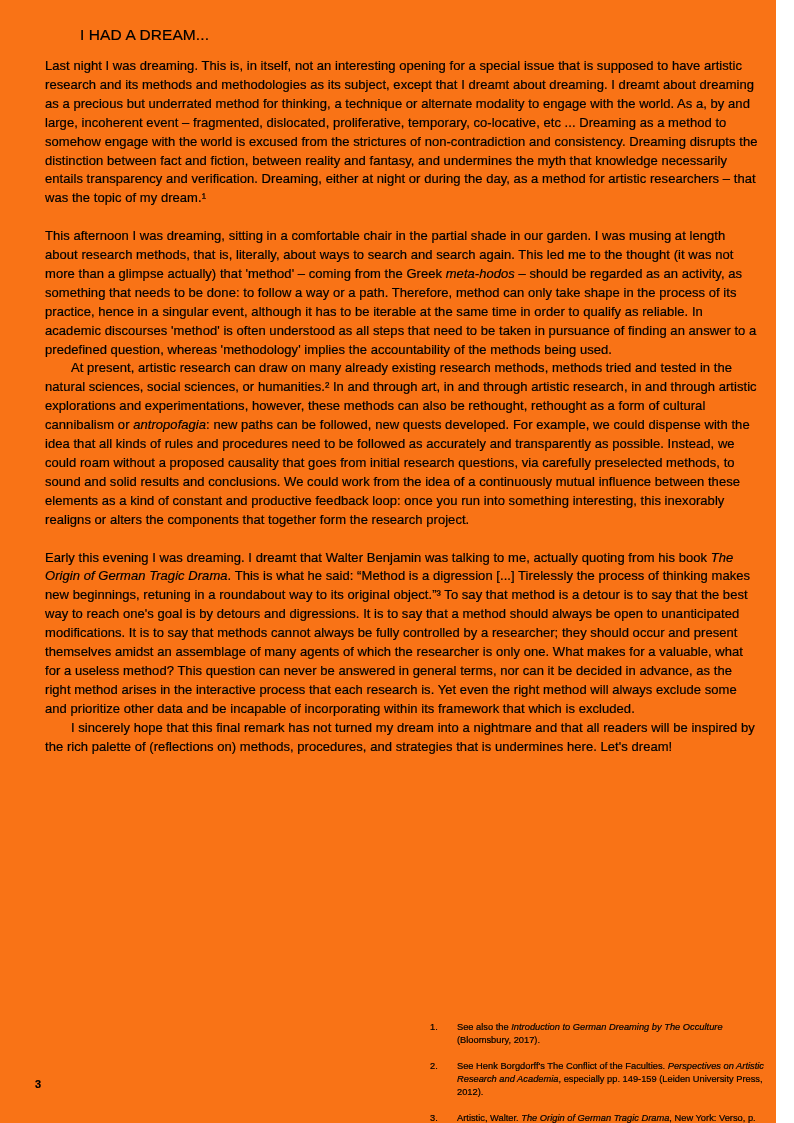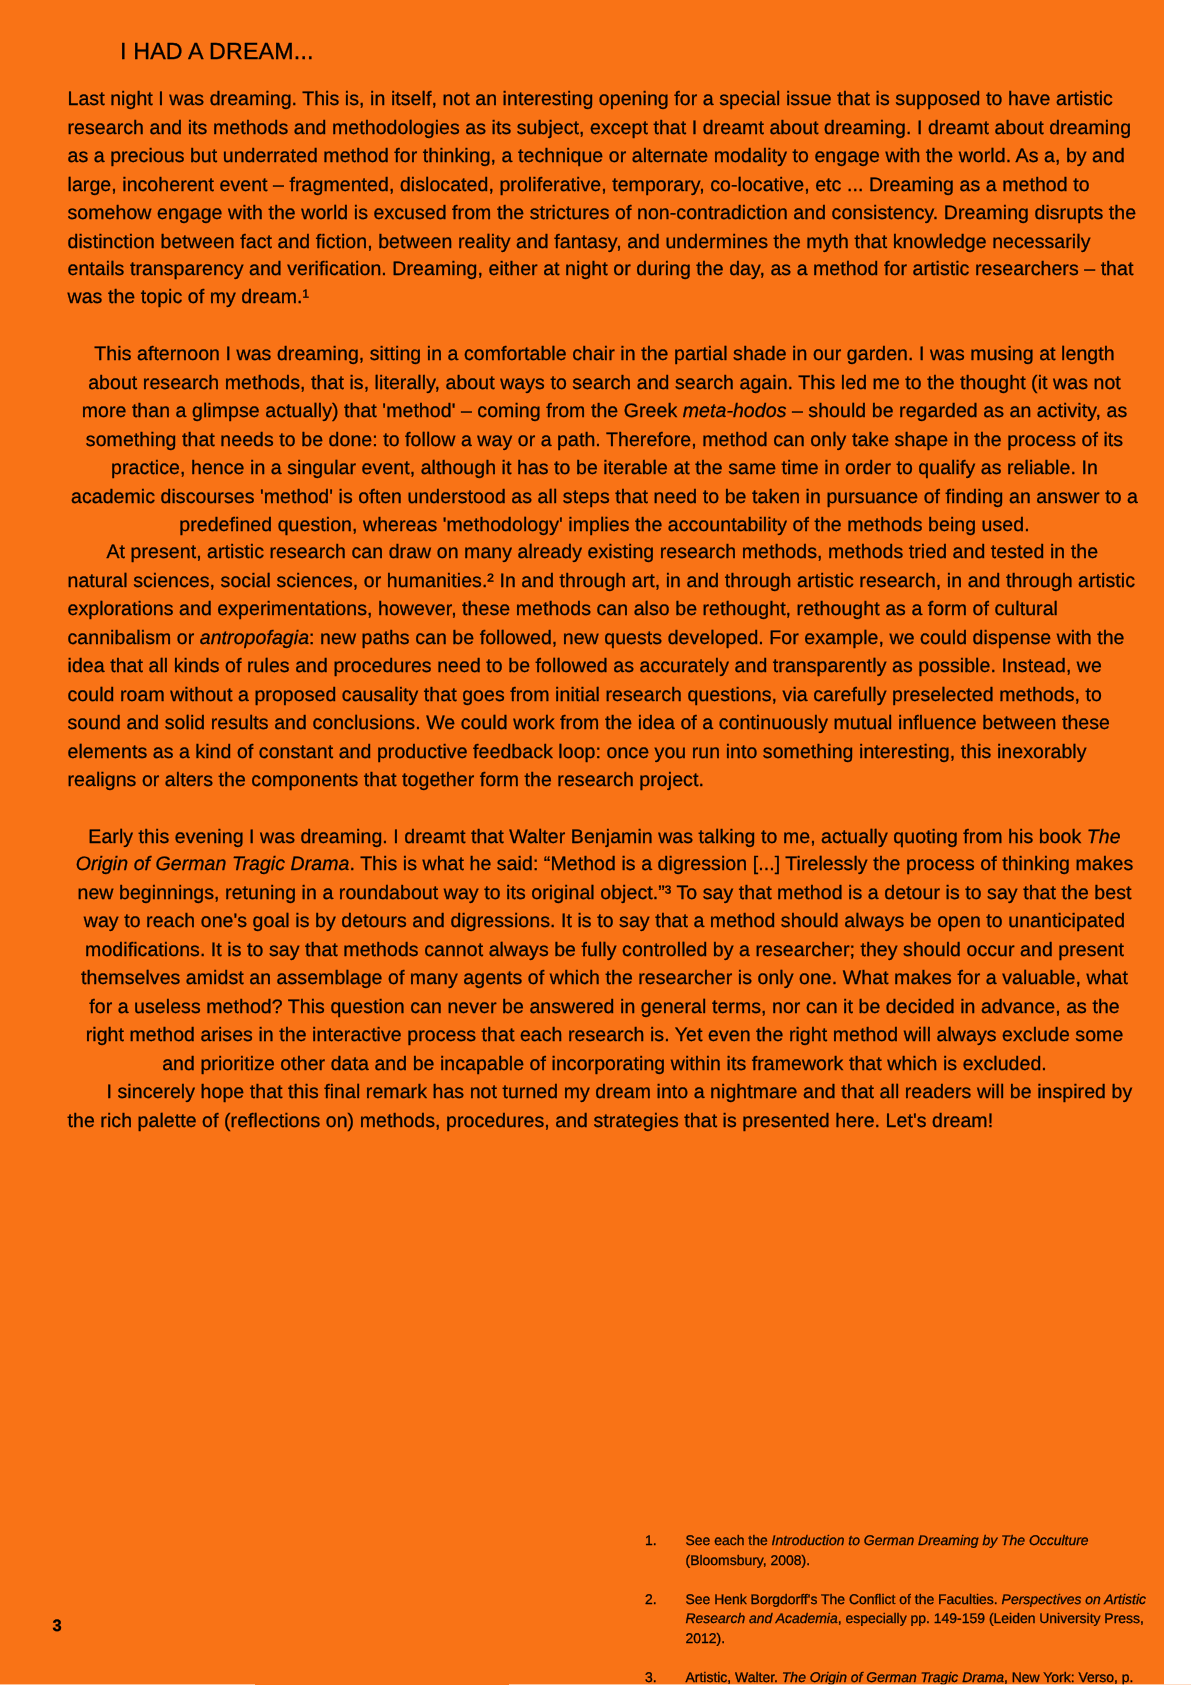--- a/index.html
+++ b/index.html
@@ -34,21 +34,20 @@
     width: 716px;
     font-size: 13px;
     line-height: 18.9px;
     letter-spacing: 0.05px;
   }
   .body-col p {
     margin: 0;
   }
   .body-col p.gap-before {
     margin-top: 18.9px;
-    text-align: center;
   }
   .body-col p.indent {
     text-indent: 26px;
   }
   .body-col em, .footnotes em {
     font-style: italic;
   }
   .signature {
     margin-top: 17px !important;
   }
@@ -83,26 +82,26 @@
 </head>
 <body>
 
 <div class="page">
   <h1 class="title">I HAD A DREAM...</h1>
   <div class="body-col" id="body-col">
       <p class=""><span>Last night I was dreaming. This is, in itself, not an interesting opening for a special issue that is supposed to have artistic research and its methods and methodologies as its subject, except that I dreamt about dreaming. I dreamt about dreaming as a precious but underrated method for thinking, a technique or alternate modality to engage with the world. As a, by and large, incoherent event – fragmented, dislocated, proliferative, temporary, co-locative, etc ... Dreaming as a method to somehow engage with the world is excused from the strictures of non-contradiction and consistency. Dreaming disrupts the distinction between fact and fiction, between reality and fantasy, and undermines the myth that knowledge necessarily entails transparency and verification. Dreaming, either at night or during the day, as a method for artistic researchers – that was the topic of my dream.¹</span></p>
       <p class="gap-before "><span>This afternoon I was dreaming, sitting in a comfortable chair in the partial shade in our garden. I was musing at length about research methods, that is, literally, about ways to search and search again. This led me to the thought (it was not more than a glimpse actually) that 'method' – coming from the Greek </span><em>meta-hodos</em><span> – should be regarded as an activity, as something that needs to be done: to follow a way or a path. Therefore, method can only take shape in the process of its practice, hence in a singular event, although it has to be iterable at the same time in order to qualify as reliable. In academic discourses 'method' is often understood as all steps that need to be taken in pursuance of finding an answer to a predefined question, whereas 'methodology' implies the accountability of the methods being used.</span></p>
       <p class="indent"><span>At present, artistic research can draw on many already existing research methods, methods tried and tested in the natural sciences, social sciences, or humanities.² In and through art, in and through artistic research, in and through artistic explorations and experimentations, however, these methods can also be rethought, rethought as a form of cultural cannibalism or </span><em>antropofagia</em><span>: new paths can be followed, new quests developed. For example, we could dispense with the idea that all kinds of rules and procedures need to be followed as accurately and transparently as possible. Instead, we could roam without a proposed causality that goes from initial research questions, via carefully preselected methods, to sound and solid results and conclusions. We could work from the idea of a continuously mutual influence between these elements as a kind of constant and productive feedback loop: once you run into something interesting, this inexorably realigns or alters the components that together form the research project.</span></p>
       <p class="gap-before "><span>Early this evening I was dreaming. I dreamt that Walter Benjamin was talking to me, actually quoting from his book </span><em>The Origin of German Tragic Drama</em><span>. This is what he said: “Method is a digression [...] Tirelessly the process of thinking makes new beginnings, retuning in a roundabout way to its original object.”³ To say that method is a detour is to say that the best way to reach one's goal is by detours and digressions. It is to say that a method should always be open to unanticipated modifications. It is to say that methods cannot always be fully controlled by a researcher; they should occur and present themselves amidst an assemblage of many agents of which the researcher is only one. What makes for a valuable, what for a useless method? This question can never be answered in general terms, nor can it be decided in advance, as the right method arises in the interactive process that each research is. Yet even the right method will always exclude some and prioritize other data and be incapable of incorporating within its framework that which is excluded.</span></p>
-      <p class="indent"><span>I sincerely hope that this final remark has not turned my dream into a nightmare and that all readers will be inspired by the rich palette of (reflections on) methods, procedures, and strategies that is presented here. Let's dream!</span></p>
+      <p class="indent"><span>I sincerely hope that this final remark has not turned my dream into a nightmare and that all readers will be inspired by the rich palette of (reflections on) methods, procedures, and strategies that is undermines here. Let's dream!</span></p>
     </div>
   <div class="footnotes" id="footnotes">
       <div class="footnote">
         <div class="fn-num">1.</div>
-        <div class="fn-text"><span>See each the </span><em>Introduction to German Dreaming by The Occulture</em><span> (Bloomsbury, 2008).</span></div>
+        <div class="fn-text"><span>See also the </span><em>Introduction to German Dreaming by The Occulture</em><span> (Bloomsbury, 2017).</span></div>
       </div>
       <div class="footnote">
         <div class="fn-num">2.</div>
         <div class="fn-text"><span>See Henk Borgdorff's The Conflict of the Faculties. </span><em>Perspectives on Artistic Research and Academia</em><span>, especially pp. 149-159 (Leiden University Press, 2012).</span></div>
       </div>
       <div class="footnote">
         <div class="fn-num">3.</div>
         <div class="fn-text"><span>Artistic, Walter. </span><em>The Origin of German Tragic Drama</em><span>, New York: Verso, p. 28.</span></div>
       </div>
     </div>

